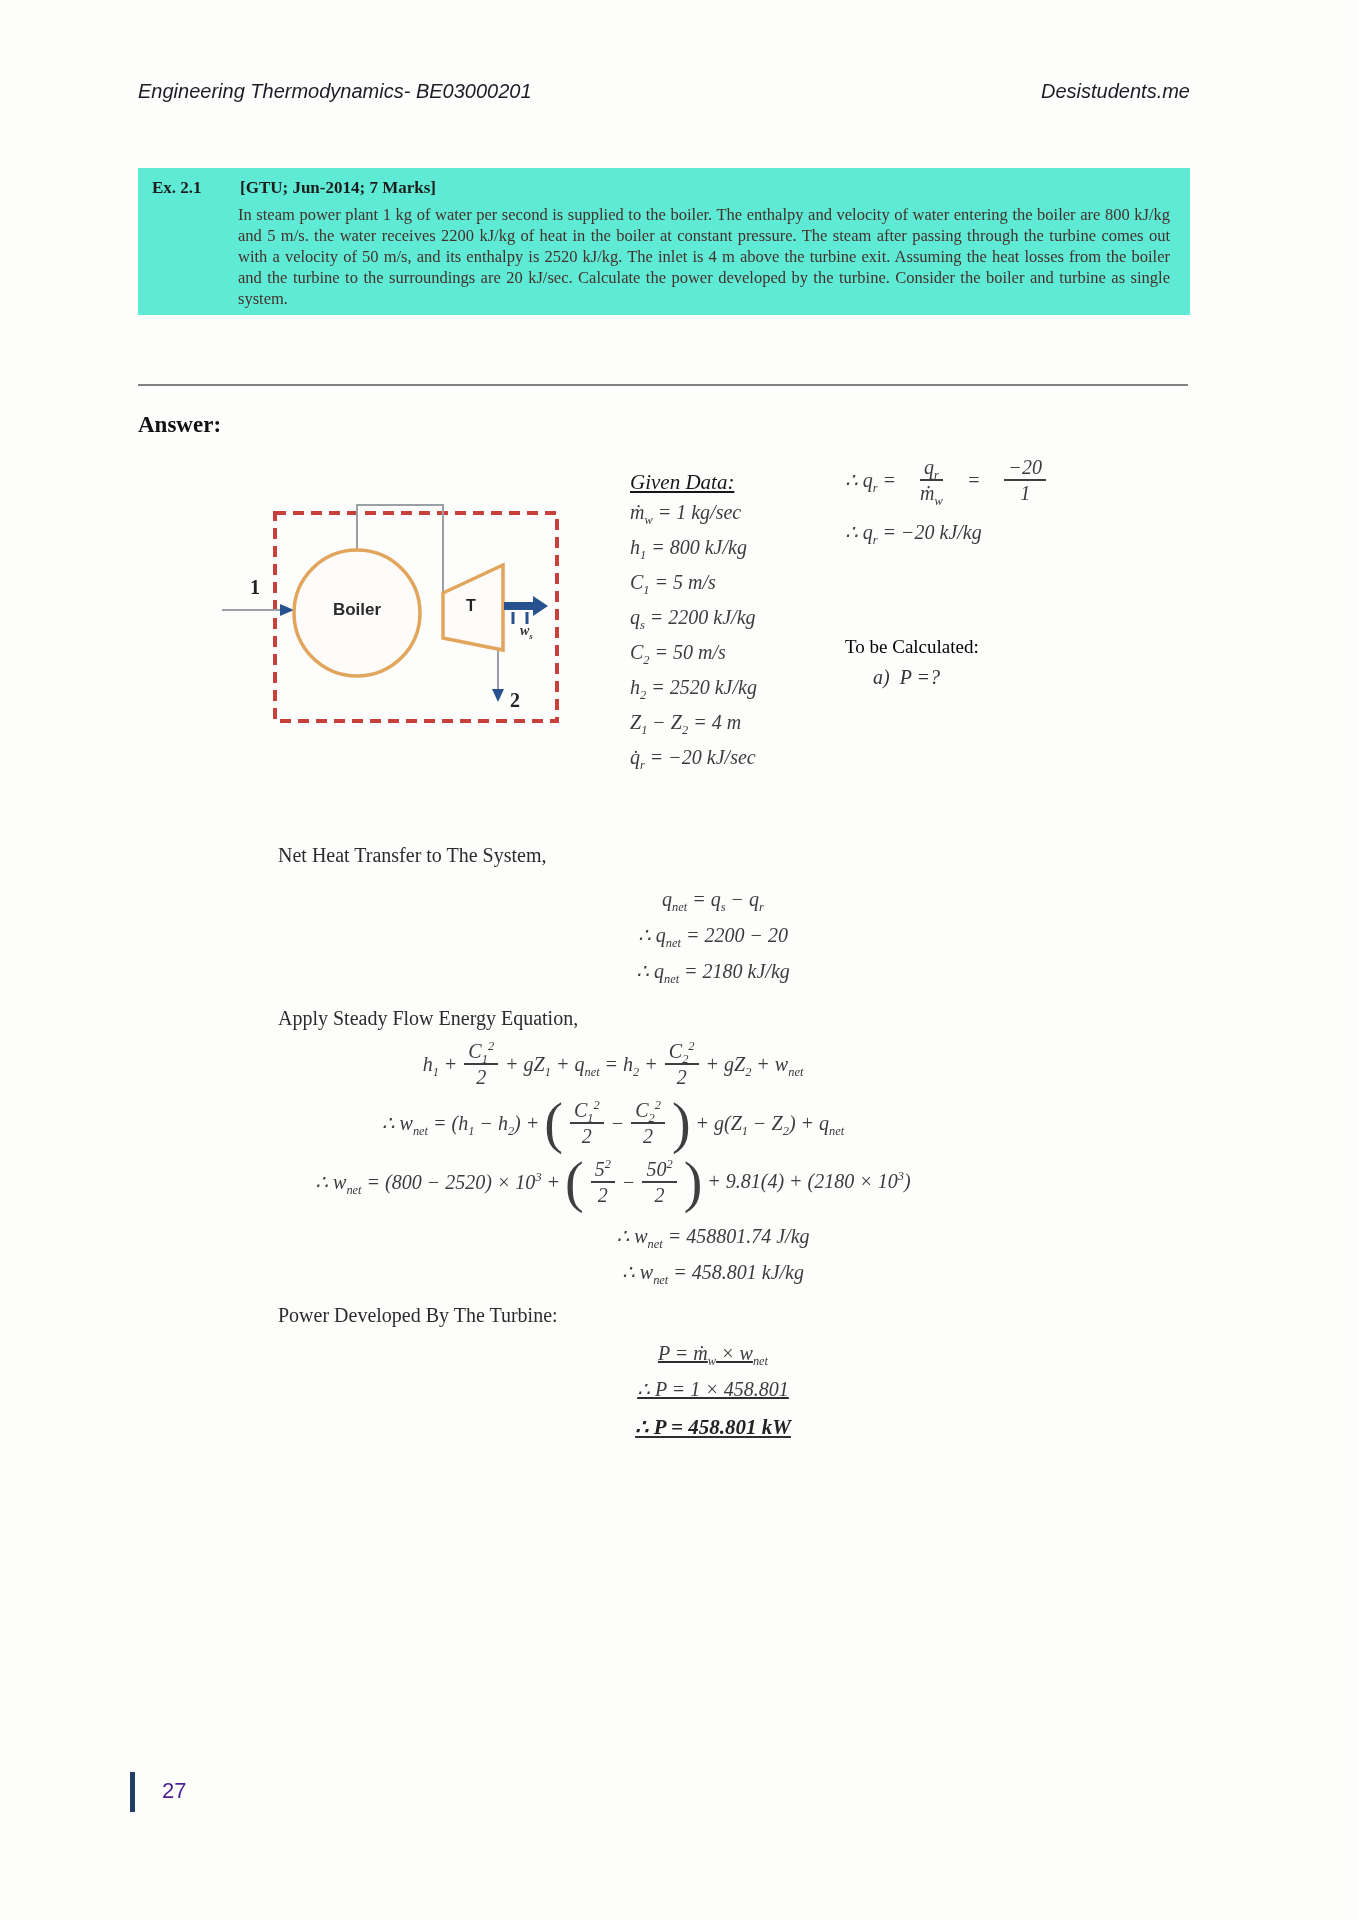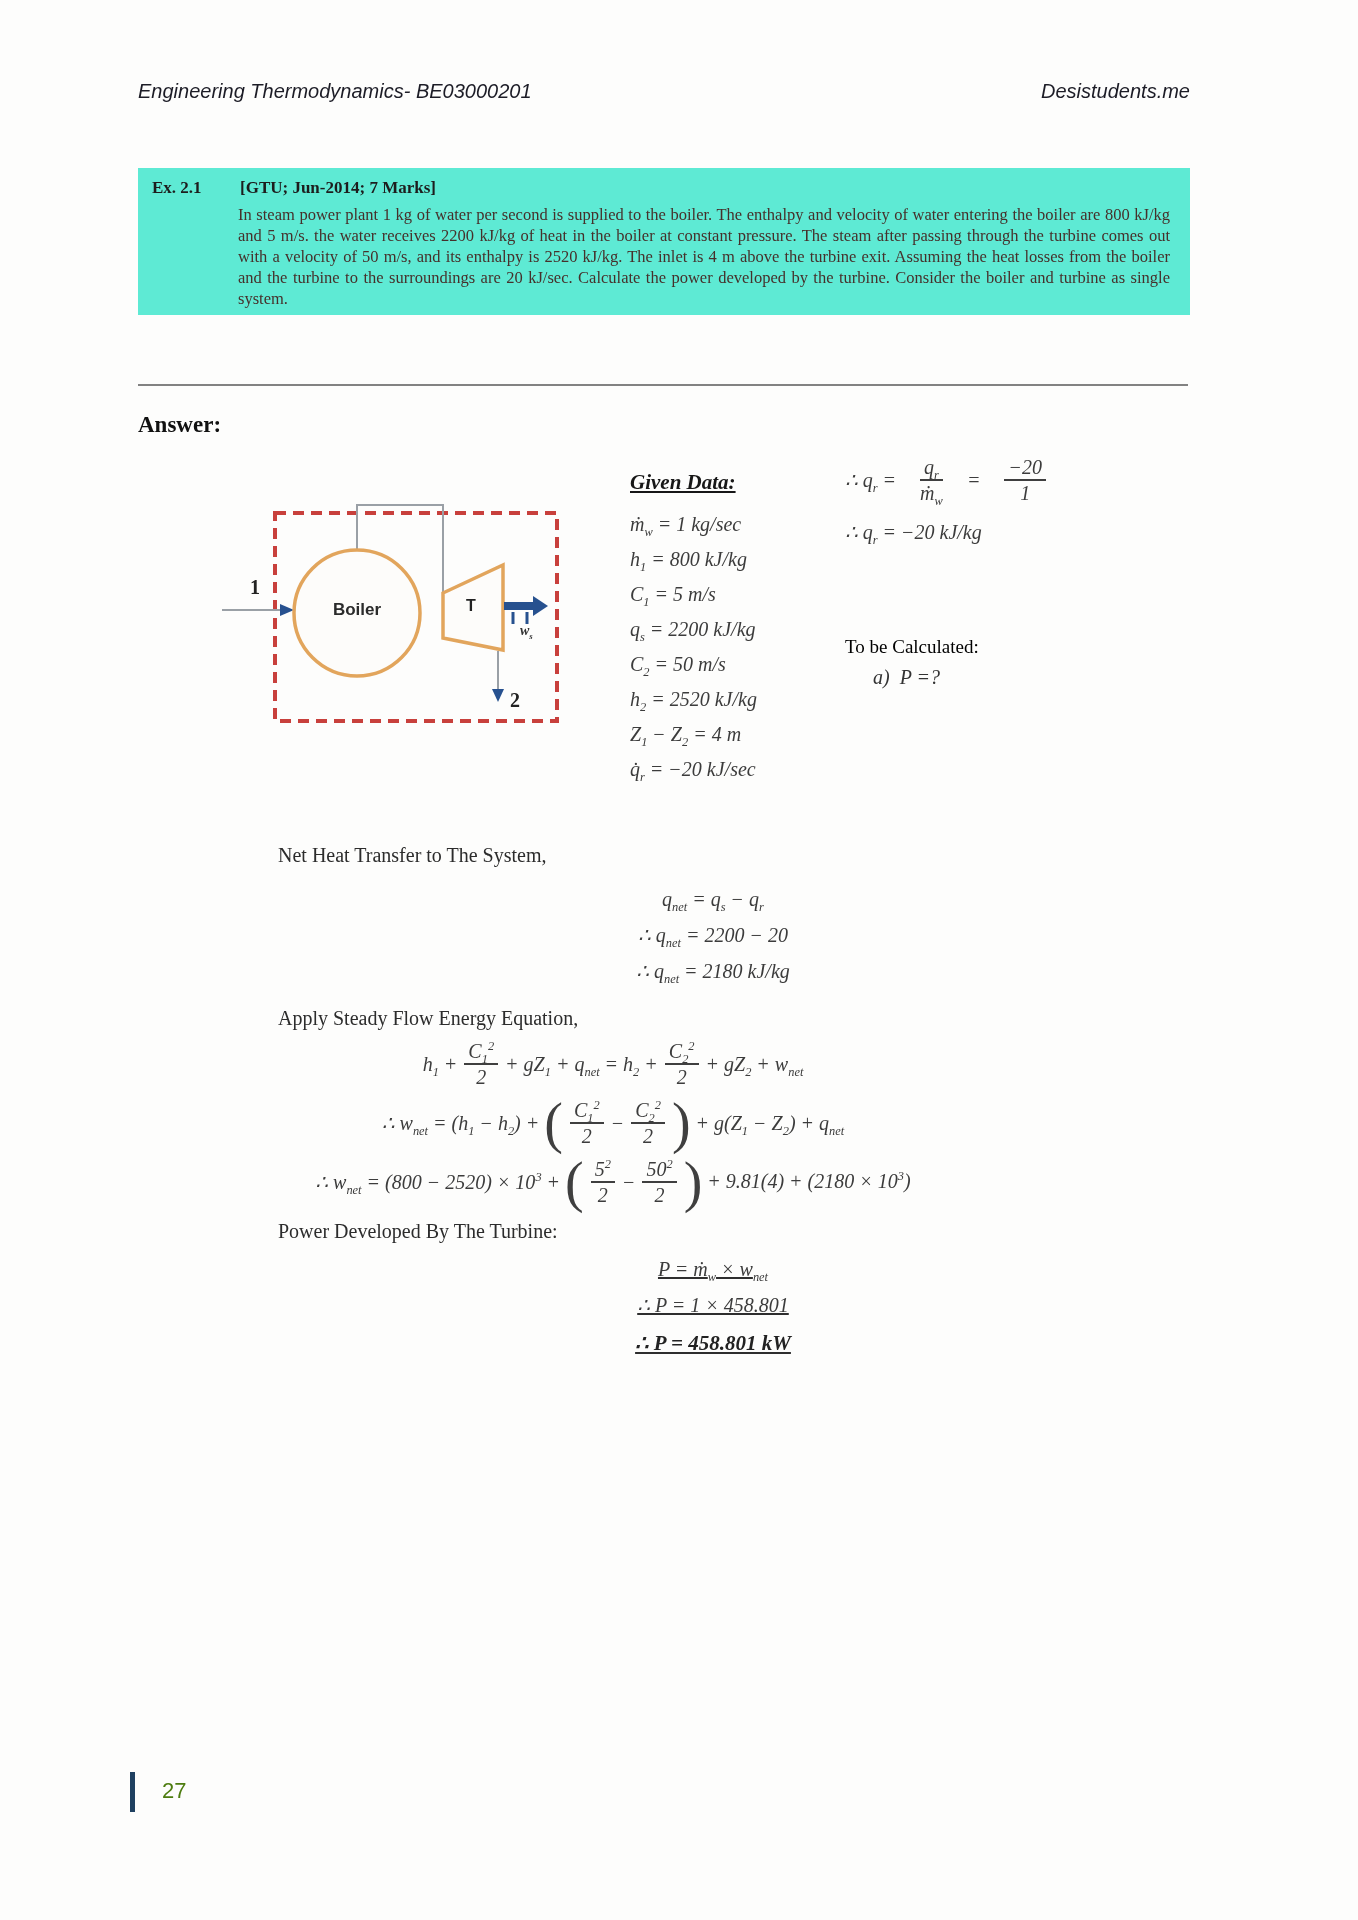--- a/index.html
+++ b/index.html
@@ -37,22 +37,22 @@
   .dlabel{position:absolute;color:#222;}
   .lbl-1{left:50px;top:111px;font-size:20px;font-weight:bold;}
   .lbl-2{left:310px;top:224px;font-size:20px;font-weight:bold;}
   .lbl-boiler{left:107px;top:135px;width:100px;text-align:center;
     font-family:"Liberation Sans", sans-serif;font-size:17px;font-weight:bold;color:#2b2b2b;}
   .lbl-T{left:266px;top:132px;font-size:16px;font-weight:bold;
     font-family:"Liberation Sans", sans-serif;}
   .lbl-ws{left:320px;top:158px;font-size:14px;font-weight:bold;font-style:italic;color:#333;}
   
   .given{position:absolute;left:630px;top:30px;}
-  .given-heading{font-size:21px;font-weight:bold;font-style:italic;
-    text-decoration:underline;color:#171717;margin-bottom:12px;}
+  .given-heading{font-size:21px;font-weight:normal;font-style:italic;
+    text-decoration:underline;color:#171717;}
   .given-item{font-size:20px;font-style:italic;color:#3c3c3c;line-height:35px;white-space:nowrap;}
   
   .rightcol{position:absolute;left:845px;top:8px;width:330px;}
   .mathline{font-size:20px;font-style:italic;color:#3c3c3c;white-space:nowrap;}
   .fracrow{display:flex;align-items:center;gap:22px;height:64px;}
   .frac{display:inline-block;vertical-align:middle;text-align:center;line-height:1.12;padding:0 2px;}
   .frac .num{display:block;border-bottom:2px solid #3f3f3f;padding:0 4px 1px;}
   .frac .den{display:block;padding-top:1px;}
   .tbc-heading{font-size:19px;color:#000000;font-style:normal;margin-top:92px;}
   .tbc-item{font-size:20px;font-style:italic;color:#333;margin:8px 0 0 28px;}
@@ -62,21 +62,21 @@
   .solution{position:absolute;left:138px;top:830px;width:1052px;}
   .step-label{margin-left:140px;font-size:20px;color:#2c2c2c;}
   .eq-center{margin-left:100px;width:950px;text-align:center;}
   .eq-line{font-size:20px;font-style:italic;color:#3c3c3c;line-height:36px;}
   .eq-big{font-size:20px;font-style:italic;color:#3c3c3c;margin:10px 0;}
   .eq-big > span{vertical-align:middle;}
   .bp{font-size:56px;font-weight:normal;font-style:normal;vertical-align:middle;line-height:0;color:#3f3f3f;}
   .eq-final{font-size:21px;font-weight:bold;font-style:italic;color:#222;line-height:40px;}
   
   .page-bar{position:absolute;left:130px;top:1772px;width:5px;height:40px;}
-  .page-num{position:absolute;left:162px;top:1778px;font-size:22px;color:#4d7c0f;
+  .page-num{position:absolute;left:162px;top:1778px;font-size:22px;color:#4c1d95;
     font-family:"Liberation Sans", sans-serif;}
 </style>
 </head>
 <body>
 
 <div class="hdr hdr-left">Engineering Thermodynamics- BE03000201</div>
 <div class="hdr hdr-right">Desistudents.me</div>
 
 <div class="problem-box" style="background-color: #5eead4;">
   <div class="problem-head">
@@ -201,20 +201,24 @@
     </span>
     <span>−</span>
     <span class="frac">
       <span class="num">50<sup>2</sup></span>
       <span class="den">2</span>
     </span>
     <span class="bp">)</span>
     <span>+ 9.81(4) + (2180 × 10<sup>3</sup>)</span>
   </div>
 
+  <div class="eq-center" style="margin-top:12px;">
+    <div class="eq-line">∴ w<sub>net</sub> = 458801.74 J/kg</div>
+    <div class="eq-line">∴ w<sub>net</sub> = 458.801 kJ/kg</div>
+  </div>
 
   <div class="step-label" style="margin-top:14px;">Power Developed By The Turbine:</div>
 
   <div class="eq-center" style="margin-top:8px;text-decoration:underline;">
     <div class="eq-line">P = ṁ<sub>w</sub> × w<sub>net</sub></div>
     <div class="eq-line">∴ P = 1 × 458.801</div>
     <div class="eq-line eq-final">∴ P = 458.801 kW</div>
   </div>
 </div>
 

